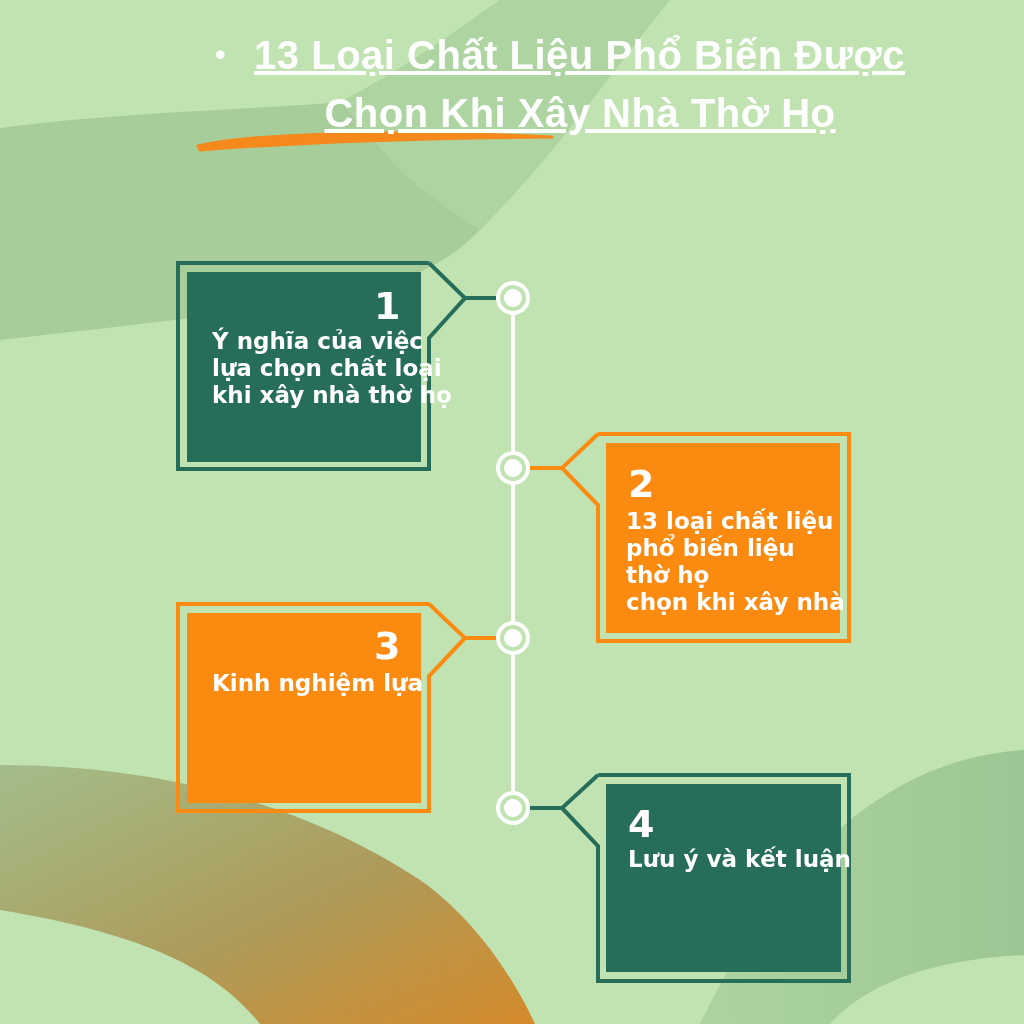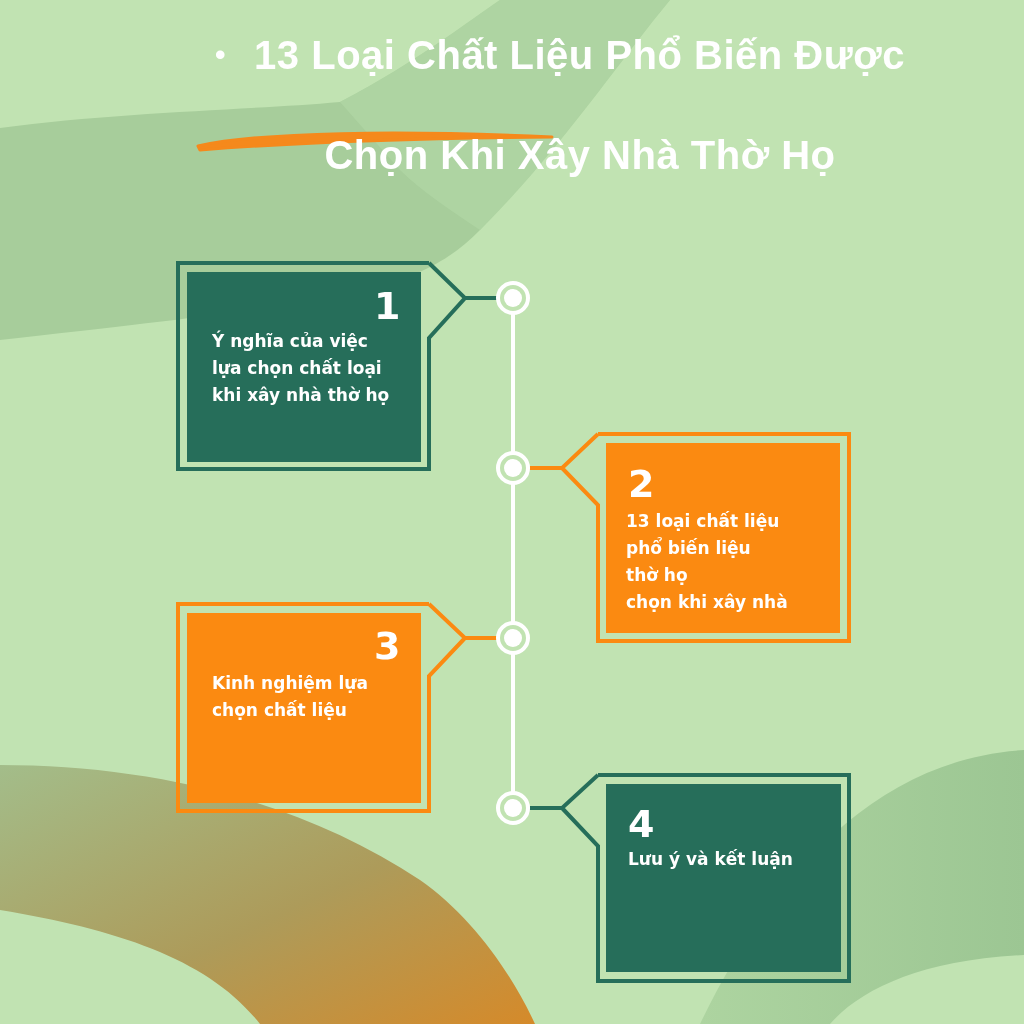--- a/index.html
+++ b/index.html
@@ -8,27 +8,27 @@
     background: #c1e3b2;
     font-family: "Liberation Sans", "DejaVu Sans", sans-serif;
   }
   .bg-svg { position: absolute; left: 0; top: 0; width: 1024px; height: 1024px; }
   .title {
     position: absolute; left: 130px; top: 26px; width: 860px;
     text-align: center; color: #ffffff; font-weight: bold;
     font-size: 40px; line-height: 58px; letter-spacing: 0.5px;
   }
   .title .bullet { display: inline-block; margin-right: 28px; font-size: 30px; vertical-align: 4px; }
-  .title-line { display: block; }
+  .title-line { display: block; text-decoration: underline; }
   .num {
     position: absolute; color: #ffffff; font-weight: bold;
     font-size: 38px; line-height: 40px;
     font-family: "DejaVu Sans", sans-serif;
   }
-  .desc { position: absolute; font-size: 17px; line-height: 27px; color: #fff; font-weight: bold; font-family: "DejaVu Sans", sans-serif; }
+  .desc { position: absolute; font-size: 23px; line-height: 27px; color: #fff; font-weight: bold; font-family: "DejaVu Sans", sans-serif; }
 </style>
 </head>
 <body>
 
 <svg class="bg-svg" viewBox="0 0 1024 1024" xmlns="http://www.w3.org/2000/svg">
   <defs>
     <linearGradient id="gBrown" x1="0" y1="0" x2="1" y2="1">
       <stop offset="0" stop-color="#a3bd8a"></stop>
       <stop offset="0.55" stop-color="#ad9b5a"></stop>
       <stop offset="1" stop-color="#d58a2a"></stop>
@@ -79,21 +79,21 @@
       <circle cx="513" cy="638" r="9" fill="#ffffff"></circle>
     </g>
   <g>
       <circle cx="513" cy="808" r="15" fill="#c1e3b2" stroke="#ffffff" stroke-width="4"></circle>
       <circle cx="513" cy="808" r="9" fill="#ffffff"></circle>
     </g>
 </svg>
 
 <div class="title">
   <span class="title-line"><span class="bullet">•</span><span>13 Loại Chất Liệu Phổ Biến Được</span></span>
-  <span class="title-line" style="padding-left:40px;margin-top:42px;">Chọn Khi Xây Nhà Thờ Họ</span>
+  <span class="title-line" style="padding-left:40px;">Chọn Khi Xây Nhà Thờ Họ</span>
 </div>
 
 <div>
   <div class="num" style="left:374px; top:286px;">1</div>
   <div class="desc" style="left:212px; top:328px;">
     <div>Ý nghĩa của việc</div>
     <div>lựa chọn chất loại</div>
     <div>khi xây nhà thờ họ</div>
   </div>
 </div>
@@ -105,21 +105,20 @@
     <div>phổ biến liệu</div>
     <div>thờ họ</div>
     <div>chọn khi xây nhà</div>
   </div>
 </div>
 
 <div>
   <div class="num" style="left:374px; top:626px;">3</div>
   <div class="desc" style="left:212px; top:670px;">
     <div>Kinh nghiệm lựa</div>
-    <div>chọn chất liệu</div>
   </div>
 </div>
 
 <div>
   <div class="num" style="left:628px; top:804px;">4</div>
   <div class="desc" style="left:628px; top:846px;">
     <div>Lưu ý và kết luận</div>
   </div>
 </div>
 

